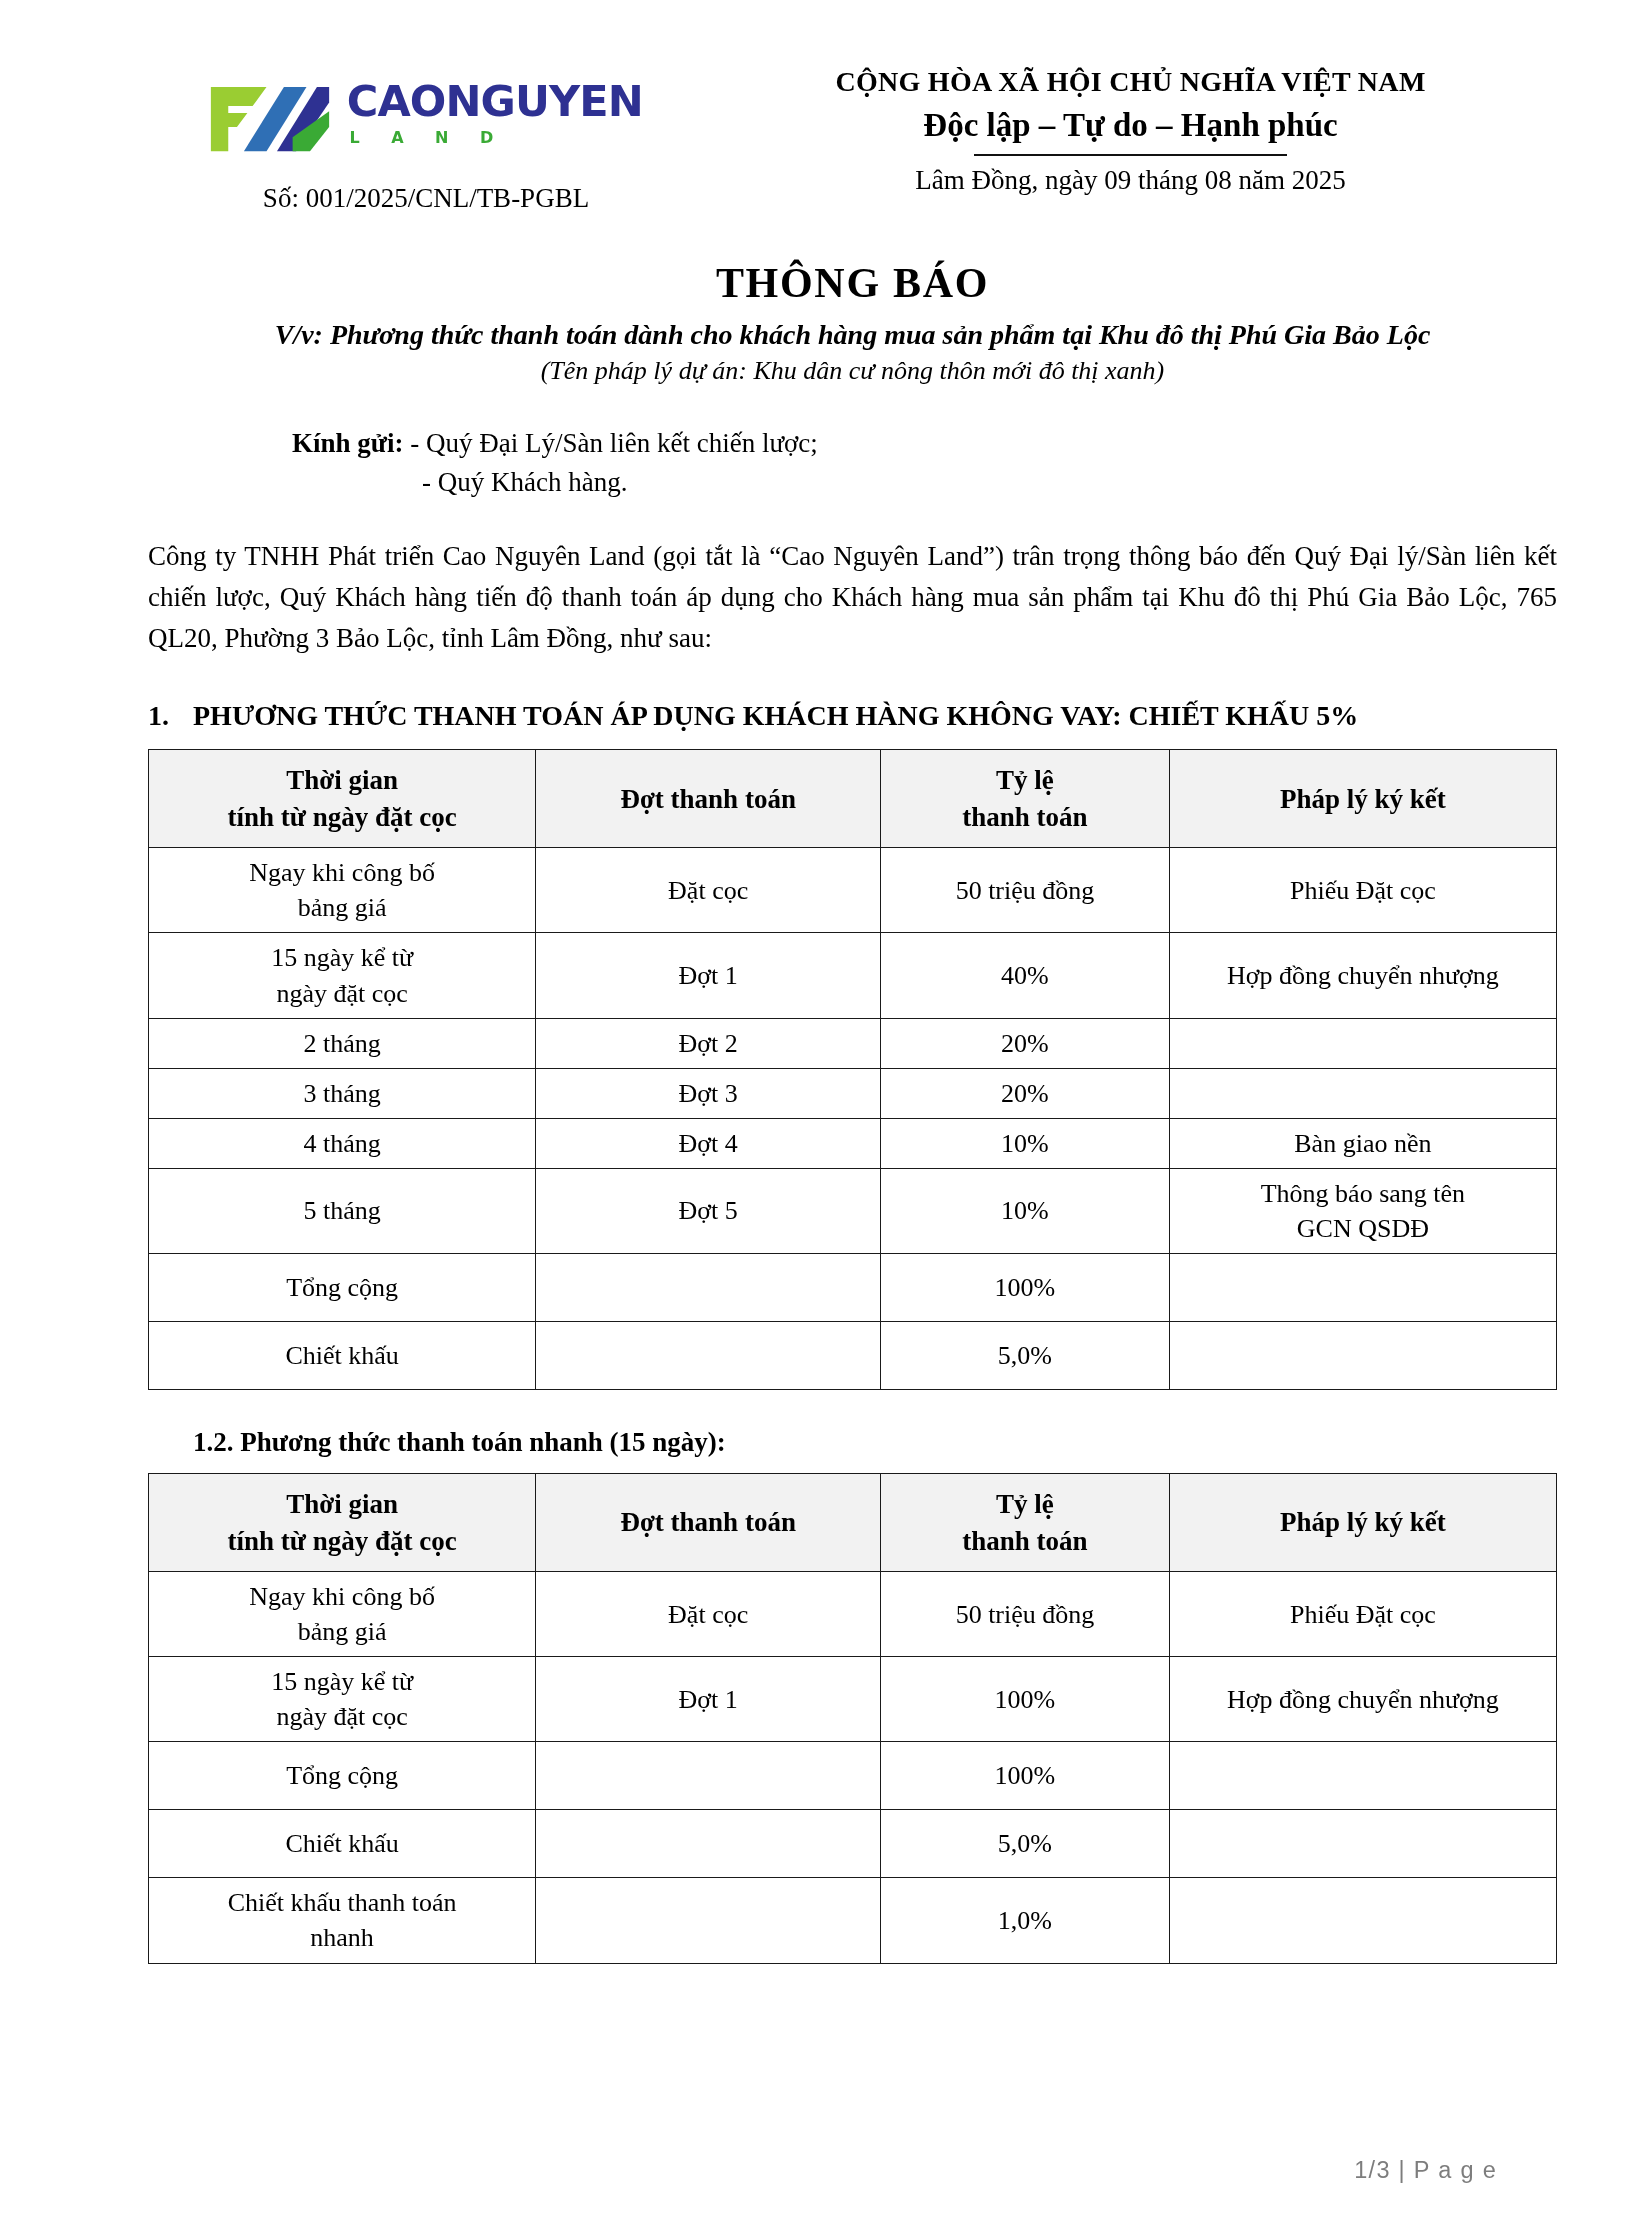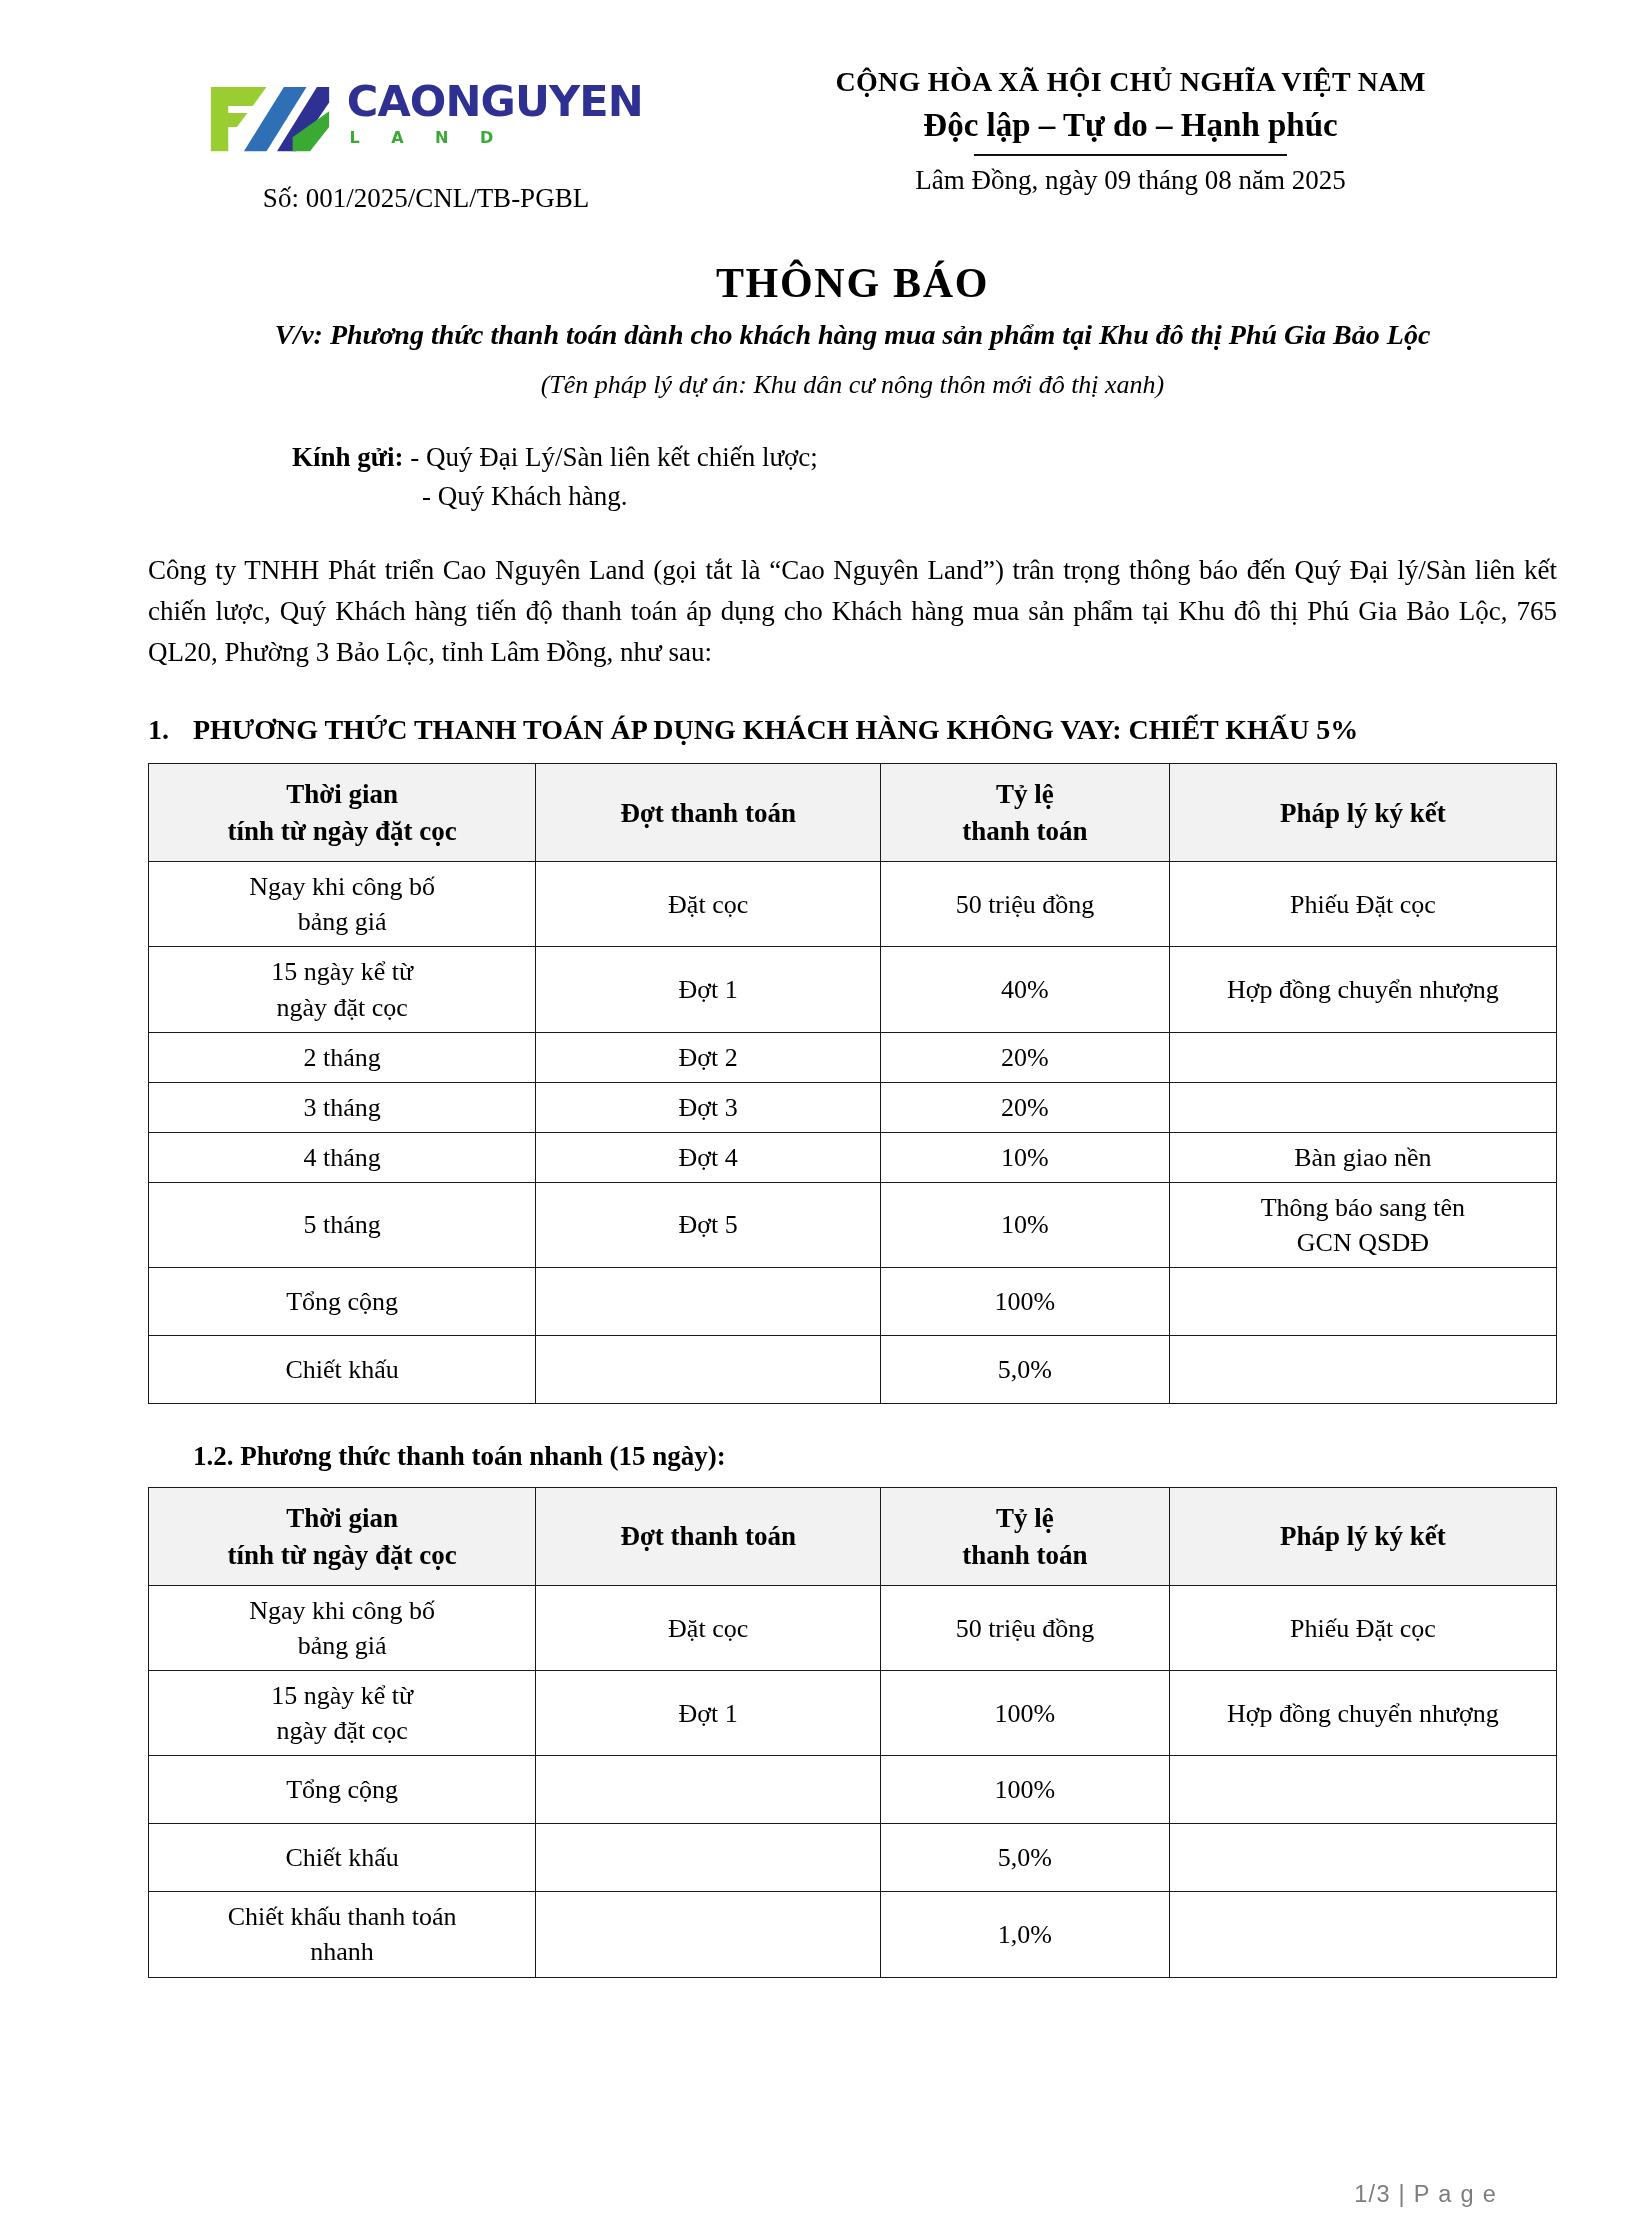--- a/index.html
+++ b/index.html
@@ -122,21 +122,21 @@
   .subtitle-1 {
     font-size: 28px;
     font-weight: 700;
     font-style: italic;
     margin-top: 10.4px;
     line-height: 1.25;
   }
   .subtitle-2 {
     font-size: 26px;
     font-style: italic;
-    margin-top: 18px;
+    margin-top: 4px;
   }
 
   
   .recipients {
     margin-top: 38px;
     padding-left: 144px;
     font-size: 27px;
     line-height: 1.42;
   }
   .recipients .lbl {
@@ -211,21 +211,21 @@
   .col-d { width: 27.5%; }
   td.bold, th.bold { font-weight: 700; }
   .r-tall { height: 75px; }
   .r-short { height: 43px; }
   .r-mid { height: 68px; }
 
   
   .footer {
     position: absolute;
     right: 148px;
-    bottom: 17px;
+    bottom: 41px;
     font-family: "Liberation Sans", sans-serif;
     font-size: 23.5px;
     color: #7d7d7d;
     letter-spacing: 1.3px;
   }
 </style>
 </head>
 <body>
 
 <div class="page">

